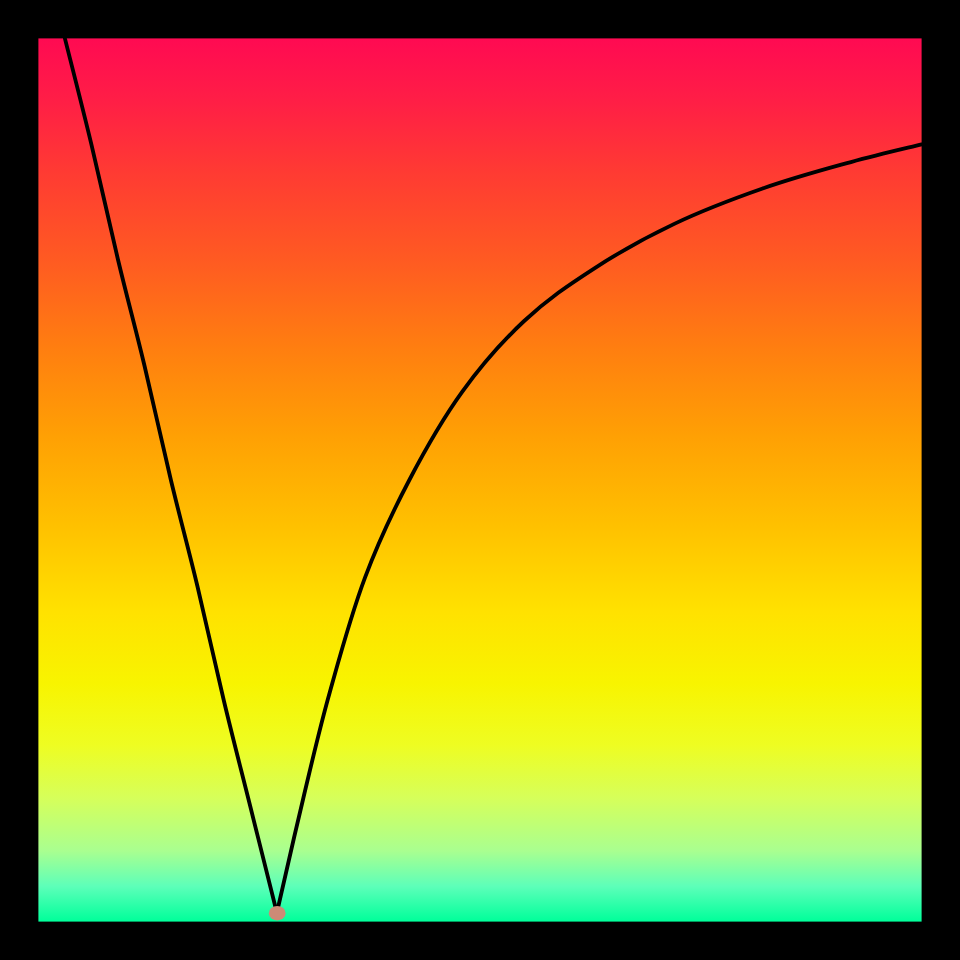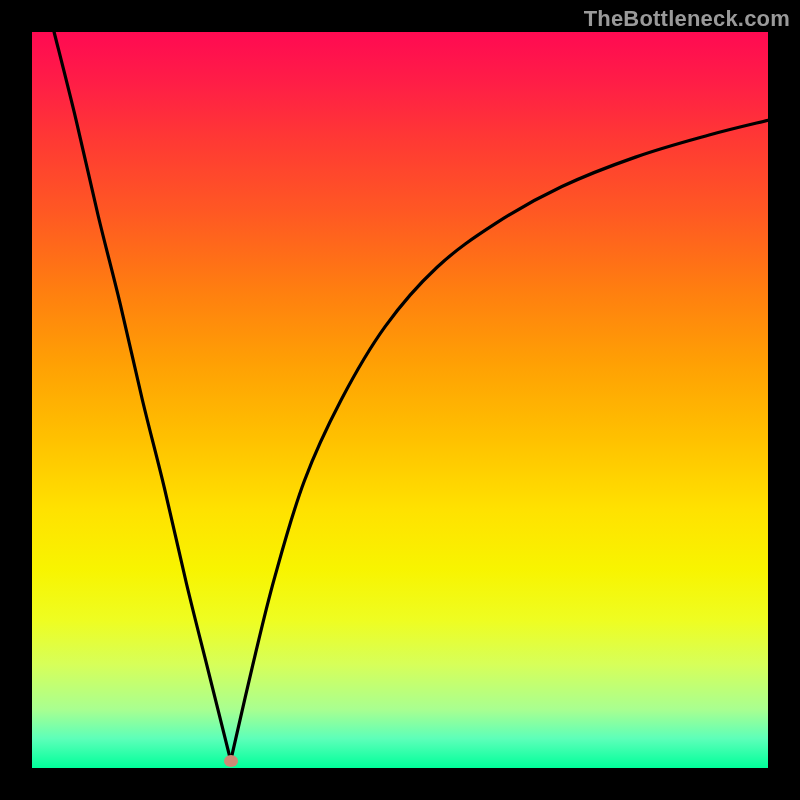--- a/index.html
+++ b/index.html
@@ -67,21 +67,20 @@
     background: #cd8a76;
     border-radius: 50%;
     transform: translate(-50%, -50%);
   }
 </style>
 </head>
 <body>
 
 <div class="frame">
 
-  <div class="watermark">TheBottleneck.com</div>
 
   <div class="plot-area">
 
     <svg class="curve" viewBox="0 0 736 736" preserveAspectRatio="none">
       <path d="M 22.08 0 C 26.054399999999998 15.897600000000008 36.2112 55.20000000000005 44.16 88.32000000000005 C 52.108799999999995 121.44000000000005 58.291199999999996 150.88 66.24 184 C 74.1888 217.12 80.37119999999999 239.2 88.32 272.32 C 96.2688 305.44 102.45119999999999 334.88 110.39999999999999 368 C 118.3488 401.12 124.53119999999998 423.2 132.48 456.32 C 140.4288 489.44 146.6112 518.88 154.56 552 C 162.5088 585.12 168.69119999999998 608.5247999999999 176.64 640.3199999999999 C 184.5888 672.1152 194.74560000000002 712.7424 198.72000000000003 728.64" id="path-left" fill="none" stroke="#000" stroke-width="3.2" stroke-linecap="round"></path>
       <path d="M 198.72000000000003 728.64 C 202.69440000000003 711.4176 212.85119999999998 666.08 220.79999999999998 632.96 C 228.7488 599.84 233.6064 577.76 242.88000000000002 544.64 C 252.15360000000004 511.52 260.3968 480.7552 272.32 448.96 C 284.2432 417.16479999999996 294.54720000000003 395.82079999999996 309.12 368 C 323.6928 340.17920000000004 336.0576 318.24640000000005 353.28 294.40000000000003 C 370.50239999999997 270.5536 384.928 254.06719999999999 404.8 235.51999999999998 C 424.672 216.97279999999998 441.15840000000003 205.93280000000001 463.68 191.36 C 486.2016 176.7872 504.74879999999996 166.48319999999995 529.92 154.55999999999995 C 555.0912 142.63679999999994 577.024 134.3936 603.52 125.12 C 630.016 115.8464 653.2736 109.66399999999996 677.12 103.03999999999996 C 700.9664 96.41599999999997 725.4016 90.96960000000003 736 88.32000000000005" id="path-right" fill="none" stroke="#000" stroke-width="3.2" stroke-linecap="round"></path>
     </svg>
 
     <div class="marker" id="marker" style="left: 198.72px; top: 728.64px;"></div>
   </div>

